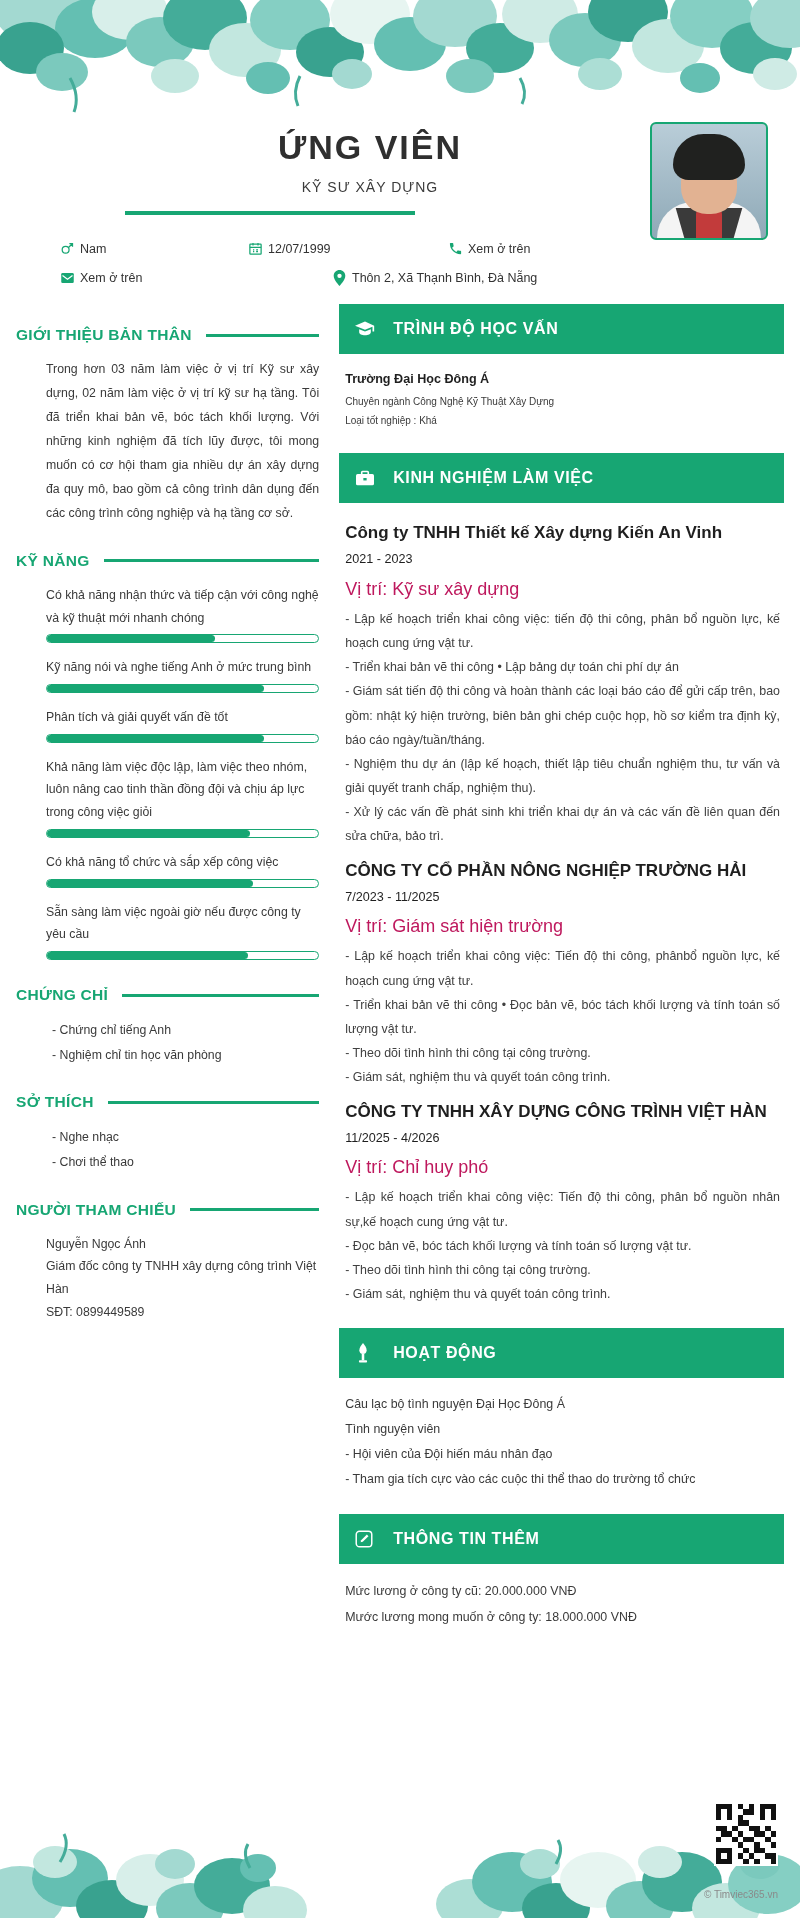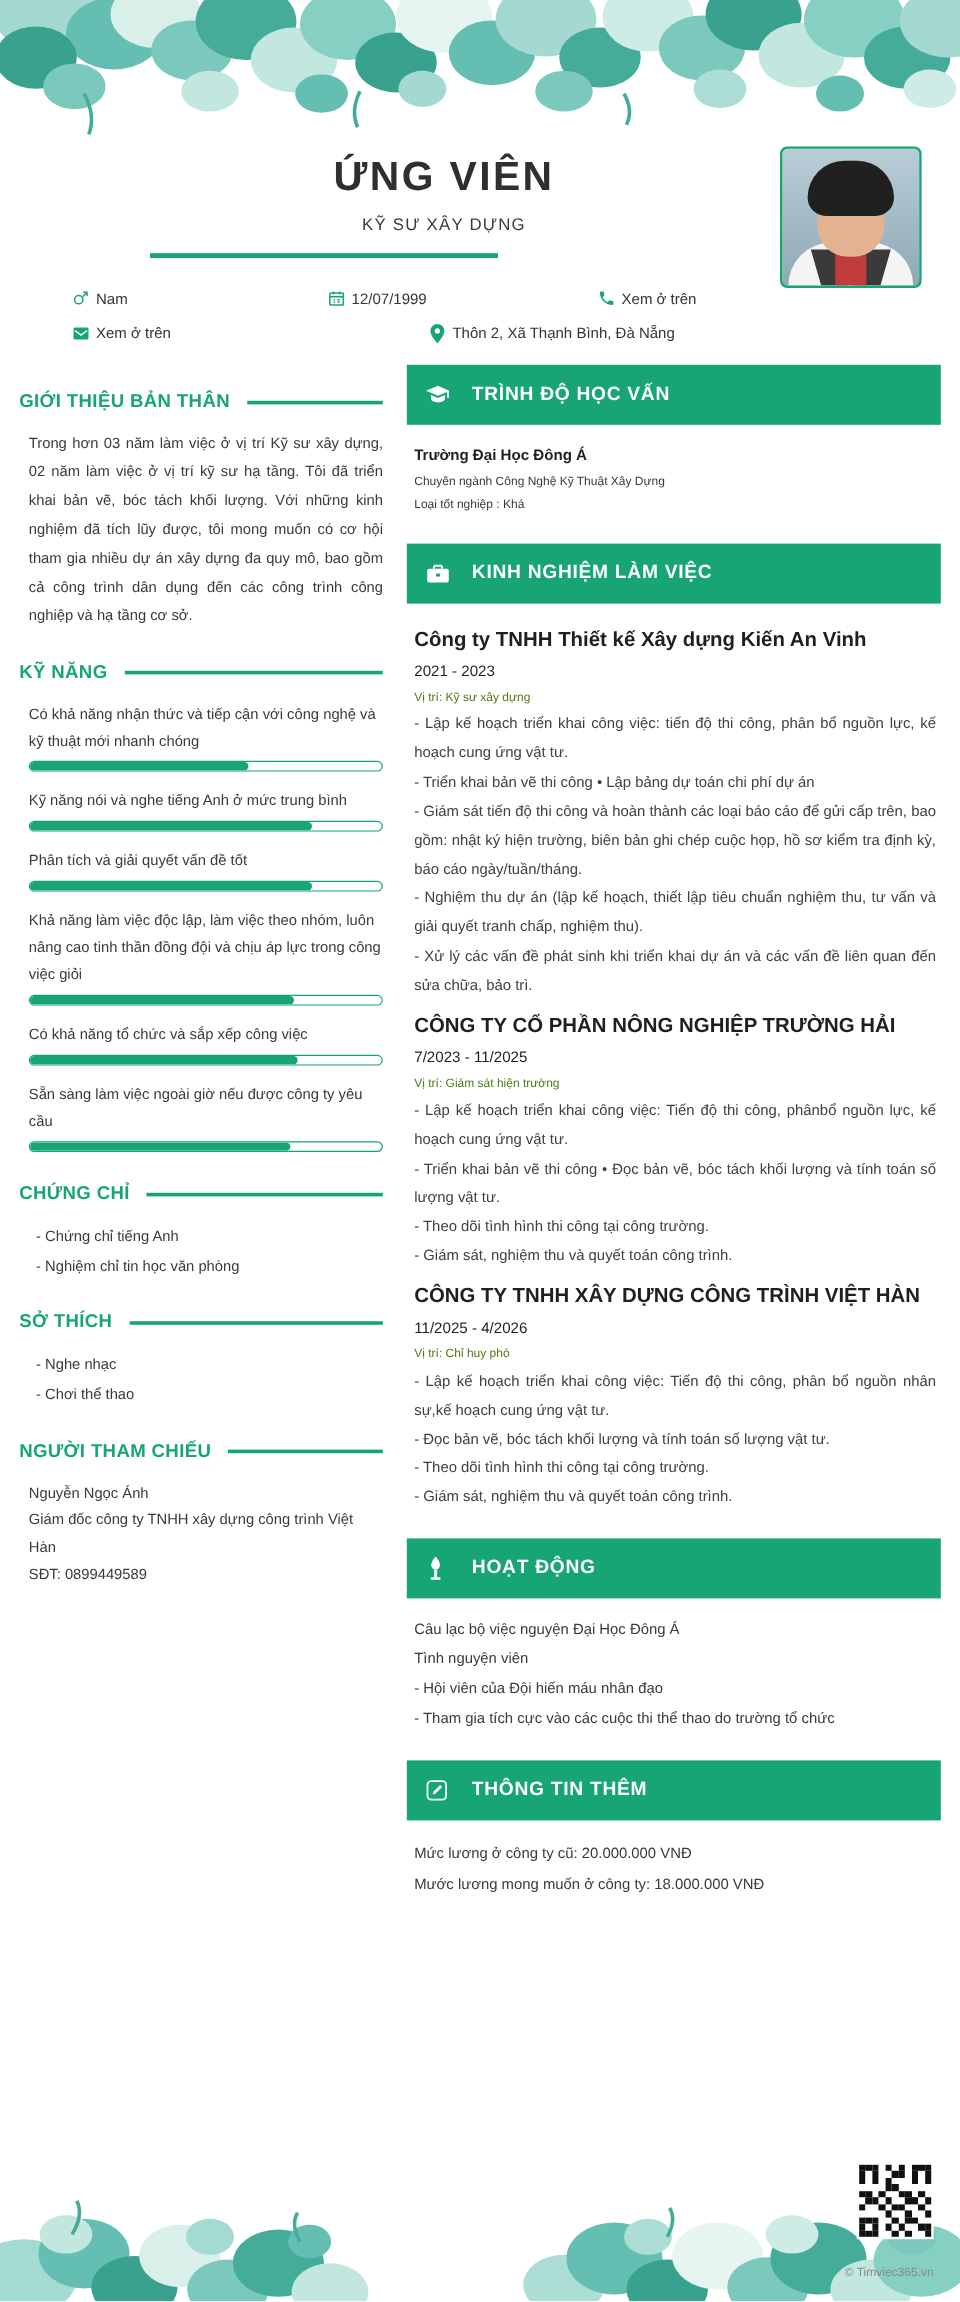--- a/index.html
+++ b/index.html
@@ -46,21 +46,21 @@
   .av-body { position:absolute; left:50%; bottom:0; transform:translateX(-50%);
     width: 104px; height: 36px; background:#f4f4f4; border-radius: 50px 50px 0 0; }
   .av-tie { position:absolute; left:50%; bottom:0; transform:translateX(-50%);
     width: 26px; height: 30px; background:#c23b3b; border-radius: 6px 6px 0 0; }
   .av-collar-l { position:absolute; left:28px; bottom:0; width:22px; height:30px;
     background:#3a3a3a; transform: skewX(16deg); }
   .av-collar-r { position:absolute; right:28px; bottom:0; width:22px; height:30px;
     background:#3a3a3a; transform: skewX(-16deg); }
 
   .contact-rows { margin-top: 26px; padding: 0 16px; }
-  .contact-row { display: flex; margin-bottom: 14px; gap: 25px; }
+  .contact-row { display: flex; margin-bottom: 14px; }
   .contact-item { display: flex; align-items: center; font-size: 12.5px; color: #333; }
   .contact-item .ic { color: #17a673; width: 26px; flex: 0 0 26px; display:flex;
     align-items:center; justify-content:center; }
   .ci-1 { flex: 0 0 196px; padding-left: 8px; }
   .ci-2 { flex: 0 0 200px; }
   .ci-3 { flex: 1; }
   .ci-a { flex: 0 0 240px; padding-left: 8px; }
   .ci-b { flex: 1; padding-left: 40px; }
 
   
@@ -69,21 +69,21 @@
   .col-right { width: 452px; padding-left: 6px; }
 
   
   .lsec { margin-top: 26px; }
   .lsec-head { display: flex; align-items: center; }
   .lsec-title {
     font-size: 15.5px; font-weight: bold; color: #17a673;
     letter-spacing: 0.3px; white-space: nowrap;
   }
   .lsec-rule { flex: 1; height: 3px; background: #17a673; margin-left: 14px; }
-  .lsec-body { margin-top: 14px; padding-left: 8px; }
+  .lsec-body { margin-top: 14px; padding-left: 8px; margin-left: 22px; }
 
   .intro-p {
     font-size: 12.3px; line-height: 1.95; text-align: justify; color: #3a3a3a;
   }
 
   .skill { margin-bottom: 13px; }
   .skill-label { font-size: 12.3px; line-height: 1.85; color: #3a3a3a; }
   .bar { margin-top: 5px; height: 9px; border-radius: 6px;
          border: 1px solid #17a673; background: #fff; position: relative; overflow:hidden; }
   .bar-fill { position:absolute; left:0; top:0; bottom:0; background: #17a673;
@@ -101,21 +101,21 @@
   .rsec-head .ic { width: 30px; display:flex; align-items:center; }
   .rsec-title { font-size: 16px; font-weight: bold; letter-spacing: 0.6px; margin-left: 8px; }
   .rsec-body { padding: 14px 4px 0 6px; }
 
   .edu-line-b { font-size: 12.6px; font-weight: bold; color: #1f1f1f; line-height: 1.9; }
   .edu-line { font-size: 10px; color: #3a3a3a; line-height: 1.95; }
 
   .job { margin-bottom: 6px; }
   .job-name { font-size: 17px; font-weight: bold; color: #1f1f1f; line-height: 1.85; }
   .job-dates { font-size: 12.6px; font-weight: normal; color: #1f1f1f; line-height: 1.85; }
-  .job-pos { font-size: 10px; color: #4d7c0f; line-height: 1.95; }
+  .job-pos { font-size: 18px; color: #be185d; line-height: 1.95; }
   .job-bullet { font-size: 12.4px; color: #404040; line-height: 1.95; text-align: justify; }
 
   .act-line { font-size: 12.4px; color: #3a3a3a; line-height: 2.0; }
   .info-line { font-size: 12.4px; color: #3a3a3a; line-height: 2.1; }
 
   
   .qr { position: absolute; right: 22px; bottom: 52px; width: 64px; height: 64px;
         background: #fff; padding: 2px; }
   .qr-grid { width: 100%; height: 100%; display: grid;
              grid-template-columns: repeat(11, 1fr); grid-template-rows: repeat(11, 1fr); }
@@ -397,21 +397,21 @@
           <span class="ic">
             <svg width="16" height="20" viewBox="0 0 16 22" fill="#ffffff">
               <path d="M8 0C5.5 3 4 5.5 4 8a4 4 0 008 0c0-2.5-1.5-5-4-8z"></path>
               <rect x="6.6" y="12" width="2.8" height="7"></rect>
               <rect x="3.5" y="19" width="9" height="2.4" rx="1"></rect>
             </svg>
           </span>
           <span class="rsec-title">HOẠT ĐỘNG</span>
         </div>
         <div class="rsec-body">
-          <div class="act-line">Câu lạc bộ việc nguyện Đại Học Đông Á</div>
+          <div class="act-line">Câu lạc bộ tình nguyện Đại Học Đông Á</div>
           <div class="act-line">Tình nguyện viên</div>
           <div class="act-line">- Hội viên của Đội hiến máu nhân đạo</div>
           <div class="act-line">- Tham gia tích cực vào các cuộc thi thể thao do trường tổ chức</div>
         </div>
       </div>
 
       <div class="rsec">
         <div class="rsec-head">
           <span class="ic">
             <svg width="18" height="18" viewBox="0 0 22 22" fill="none" stroke="#ffffff" stroke-width="1.8">

